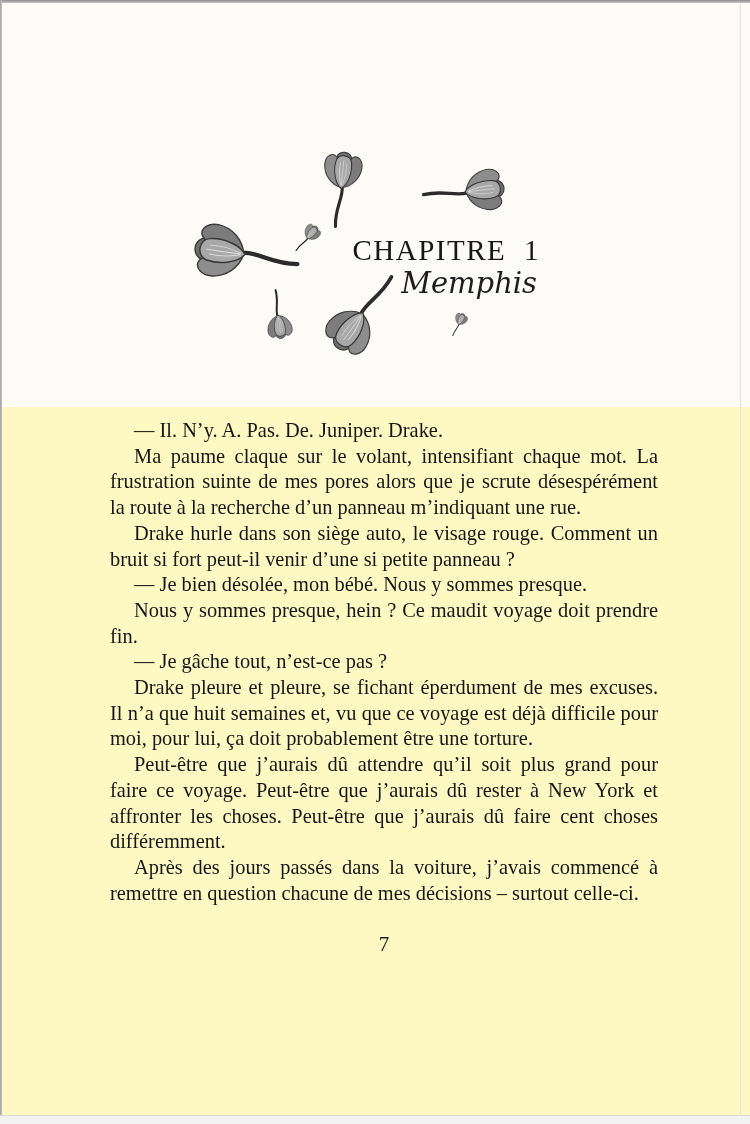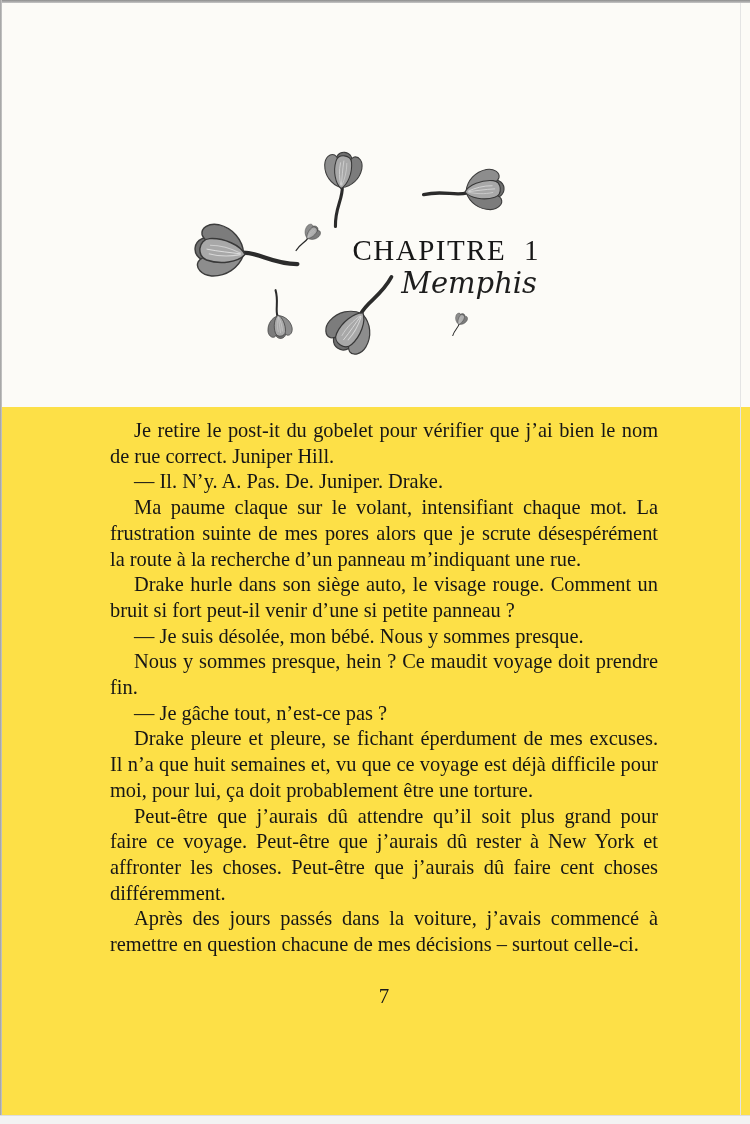--- a/index.html
+++ b/index.html
@@ -8,21 +8,21 @@
     background: #ffffff;
     width: 750px;
     height: 1124px;
     overflow: hidden;
     font-family: "Liberation Serif", serif;
   }
   .viewport {
     position: relative;
     width: 750px;
     height: 1124px;
-    background: #fde047;
+    background: #fef9c3;
   }
   
   .top-edge {
     position: absolute; top: 0; left: 0; right: 0; height: 3px;
     background: linear-gradient(#8d8d8d, #c6c6c6);
     z-index: 5;
   }
   .left-edge {
     position: absolute; top: 0; left: 0; bottom: 0; width: 2px;
     background: linear-gradient(to right, #9e9e9e, #c9c9c9);
@@ -150,25 +150,24 @@
         <use href="#tulip-shape"></use>
       </svg>
 
     <div class="title-block">
       <h1 class="chapter-title">CHAPITRE 1</h1>
       <div class="chapter-subtitle">Memphis</div>
     </div>
   </header>
 
   <main class="body-text">
-    <p>Je retire le post-it du gobelet pour vérifier que j’ai bien le nom de rue correct. Juniper Hill.</p>
     <p>— Il. N’y. A. Pas. De. Juniper. Drake.</p>
     <p>Ma paume claque sur le volant, intensifiant chaque mot. La frustration suinte de mes pores alors que je scrute désespérément la route à la recherche d’un panneau m’indiquant une rue.</p>
     <p>Drake hurle dans son siège auto, le visage rouge. Comment un bruit si fort peut-il venir d’une si petite panneau ?</p>
-    <p>— Je suis désolée, mon bébé. Nous y sommes presque.</p>
+    <p>— Je bien désolée, mon bébé. Nous y sommes presque.</p>
     <p>Nous y sommes presque, hein ? Ce maudit voyage doit prendre fin.</p>
     <p>— Je gâche tout, n’est-ce pas ?</p>
     <p>Drake pleure et pleure, se fichant éperdument de mes excuses. Il n’a que huit semaines et, vu que ce voyage est déjà difficile pour moi, pour lui, ça doit probablement être une torture.</p>
     <p>Peut-être que j’aurais dû attendre qu’il soit plus grand pour faire ce voyage. Peut-être que j’aurais dû rester à New York et affronter les choses. Peut-être que j’aurais dû faire cent choses différemment.</p>
     <p>Après des jours passés dans la voiture, j’avais commencé à remettre en question chacune de mes décisions – surtout celle-ci.</p>
   </main>
 
   <footer>
     <div class="page-number">7</div>
   </footer>

